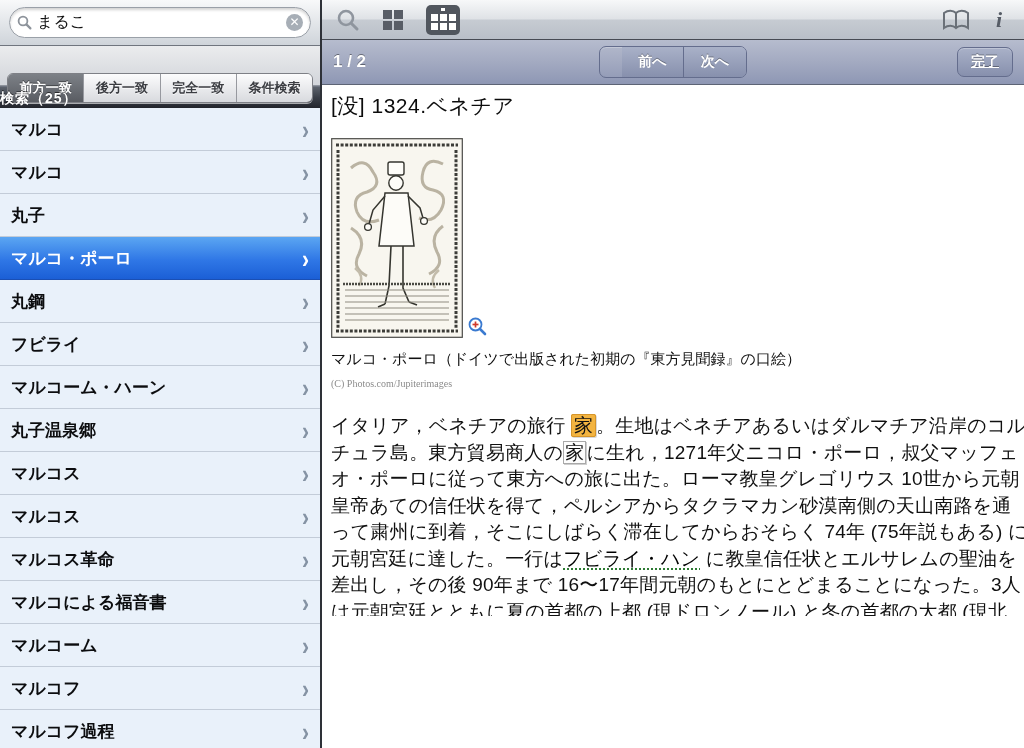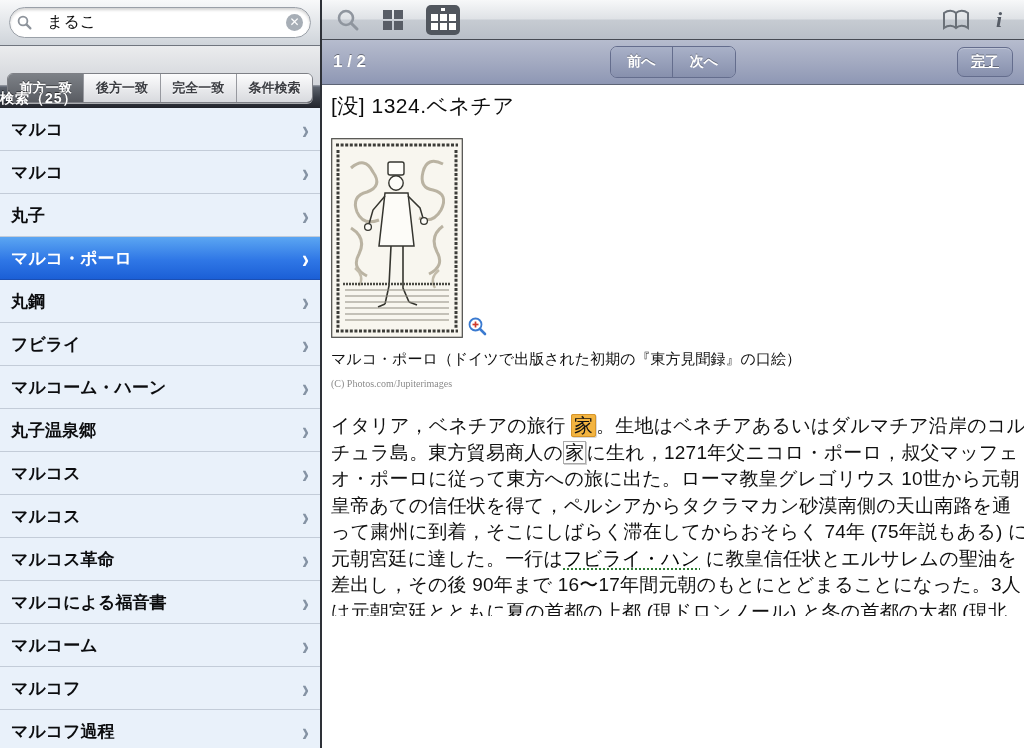--- a/index.html
+++ b/index.html
@@ -8,21 +8,21 @@
   .app { position:relative; width:1024px; height:748px; background:#fff; }
 
   
   .left-panel { position:absolute; left:0; top:0; width:322px; height:748px;
     border-right:2px solid #2e3138; background:#e9f1fa; overflow:hidden; }
 
   .search-bar { height:46px; background:linear-gradient(#f8f9fa,#cfd4da);
     border-bottom:1px solid #70757e; display:flex; align-items:center; padding:0 9px; }
   .search-field { flex:1; height:31px; background:#fff; border:1px solid #9aa0a8;
     border-radius:16px; box-shadow:inset 0 2px 3px rgba(0,0,0,.18);
-    display:flex; align-items:center; padding:0 7px; gap:15px; }
+    display:flex; align-items:center; padding:0 7px; gap:5px; }
   .search-field input { flex:1; border:none; outline:none; font-size:16px; color:#111;
     font-family:inherit; background:transparent; }
   .clear-btn { width:17px; height:17px; border-radius:50%; background:#a7aeb6; color:#fff;
     font-size:12px; line-height:17px; text-align:center; font-weight:bold; flex:0 0 auto; }
 
   .segment-bar { height:40px; background:linear-gradient(#ebecee,#d2d5da);
     border-bottom:1px solid #8d929b; display:flex; align-items:center; padding:0 7px; }
   .segmented { display:flex; flex:1; height:30px; border:1px solid #7e8086;
     border-radius:6px; overflow:hidden; box-shadow:0 1px 0 rgba(255,255,255,.6);margin-top:44px; }
   .segment { flex:1; display:flex; align-items:center; justify-content:center;
@@ -58,21 +58,21 @@
   .info-glyph { font-family:"Liberation Serif","DejaVu Serif",serif; font-style:italic;
     font-weight:bold; font-size:22px; color:#565c66; line-height:1; }
 
   .toolbar-second { height:45px; background:linear-gradient(#b6bcce 0%,#a3aac1 50%,#8e97b4 100%);
     border-bottom:1px solid #5d6475; display:flex; align-items:center; padding:0 11px;
     position:relative; }
   .page-indicator { color:#fff; font-size:17px; font-weight:bold;
     text-shadow:0 -1px 0 rgba(0,0,0,.4); }
   .nav-group { position:absolute; left:50%; top:50%; transform:translate(-50%,-50%);
     display:flex; border:1px solid #646d8d; border-radius:7px; overflow:hidden;
-    box-shadow:inset 0 1px 0 rgba(255,255,255,.25); }
+    box-shadow:inset 0 1px 0 rgba(255,255,255,.25);padding-left:22px; }
   .nav-btn { min-width:62px; height:30px; display:flex; align-items:center; justify-content:center;
     background:linear-gradient(#a9b1c8,#8era 60%,#8790ad); background:linear-gradient(#a9b1c8,#8790ad);
     color:#fff; font-size:14px; font-weight:bold; text-shadow:0 -1px 0 rgba(0,0,0,.35);
     padding:0 12px; cursor:default; }
   .nav-btn:first-child { border-right:1px solid #646d8d; }
   .done-btn { margin-left:auto; height:30px; min-width:56px; padding:0 12px;
     display:flex; align-items:center; justify-content:center;
     background:linear-gradient(#a9b1c8,#8790ad); border:1px solid #646d8d; border-radius:7px;
     color:#fff; font-size:14px; font-weight:bold; text-shadow:0 -1px 0 rgba(0,0,0,.35);
     box-shadow:inset 0 1px 0 rgba(255,255,255,.25); cursor:default;text-decoration:underline; }

